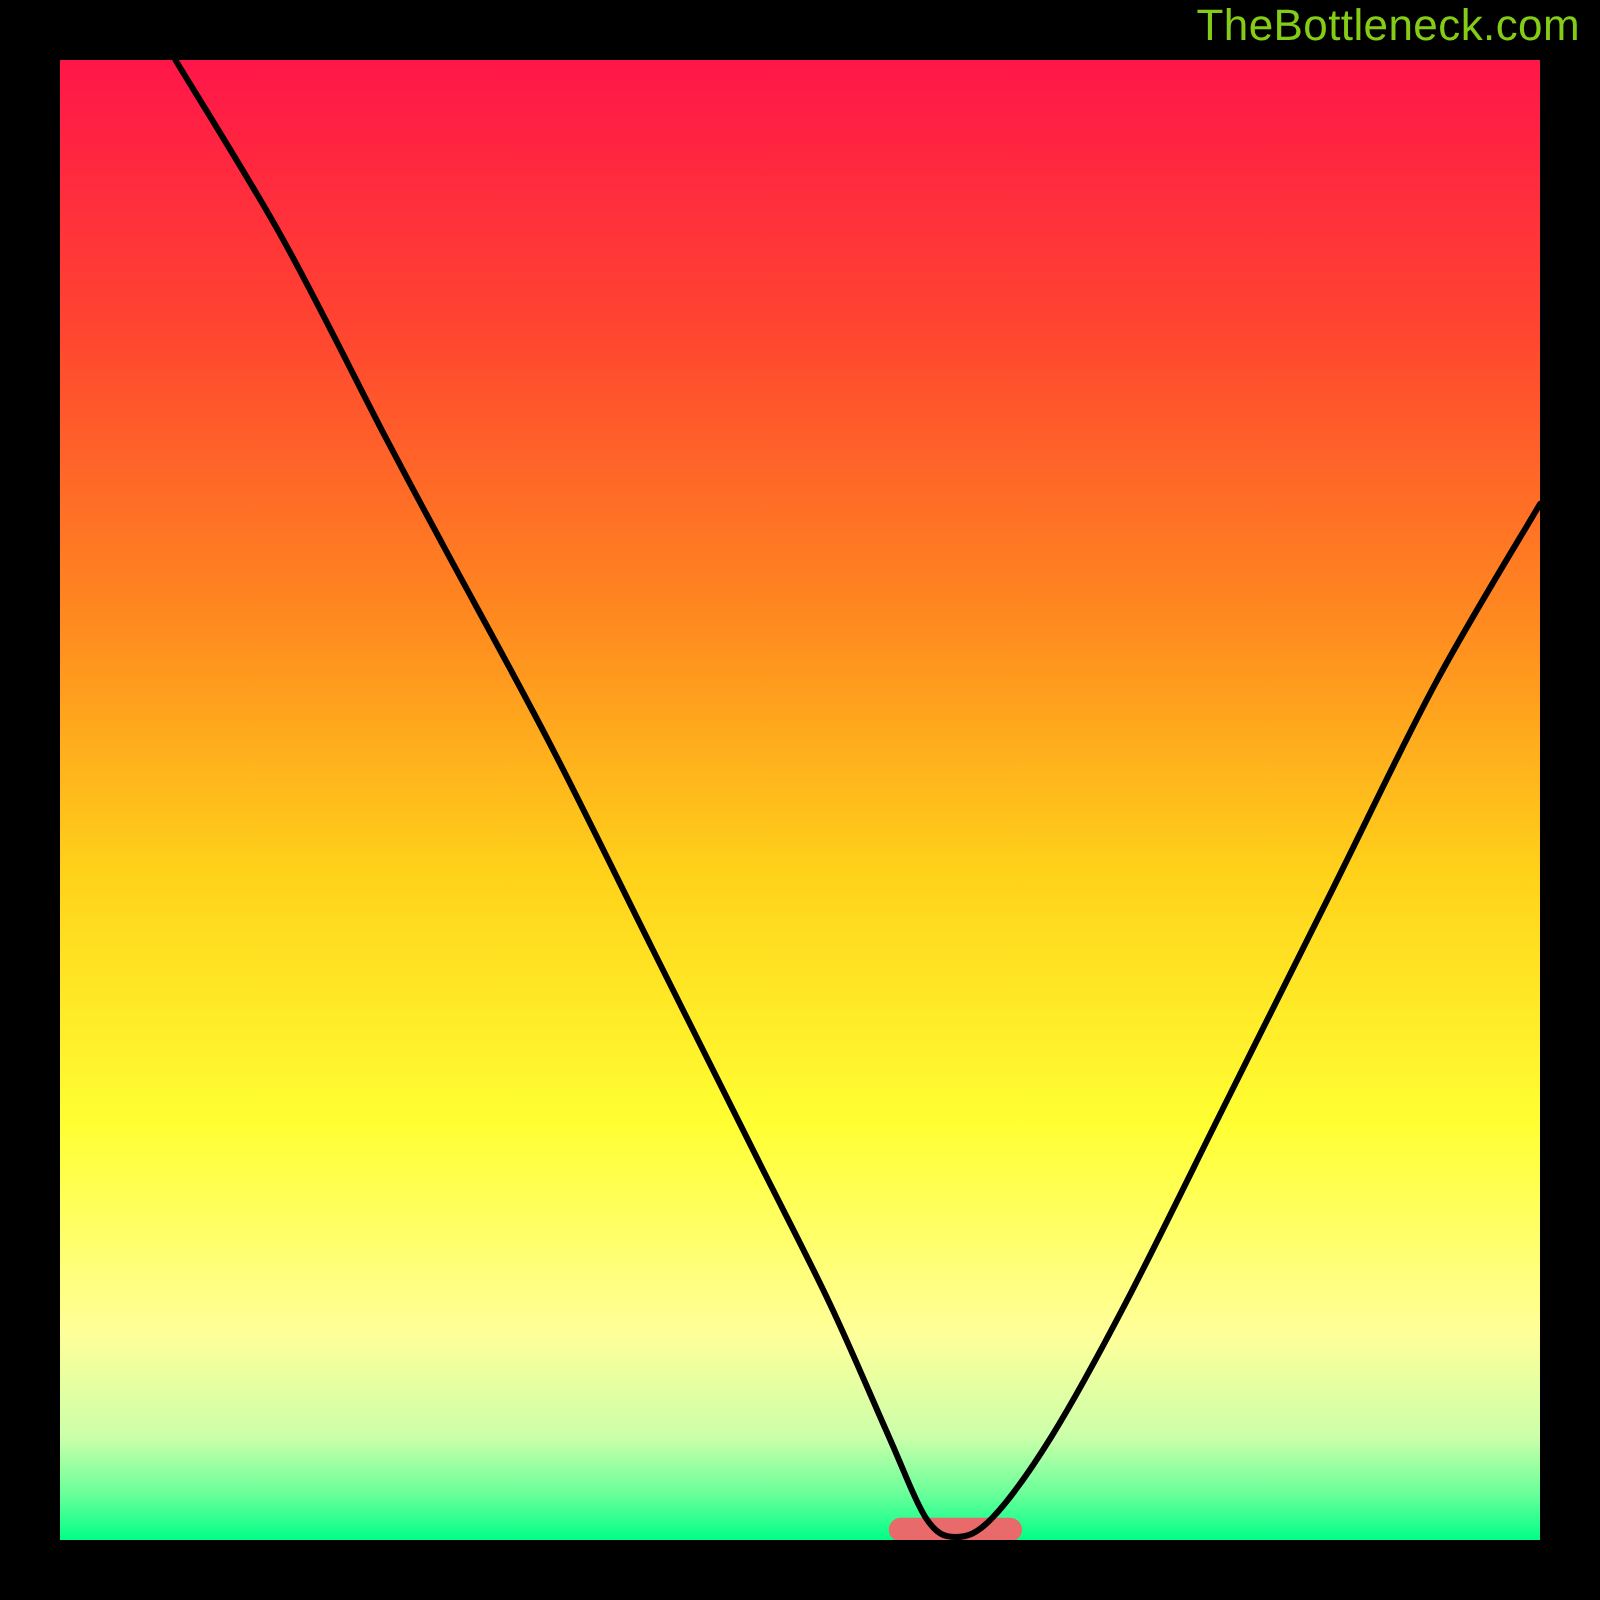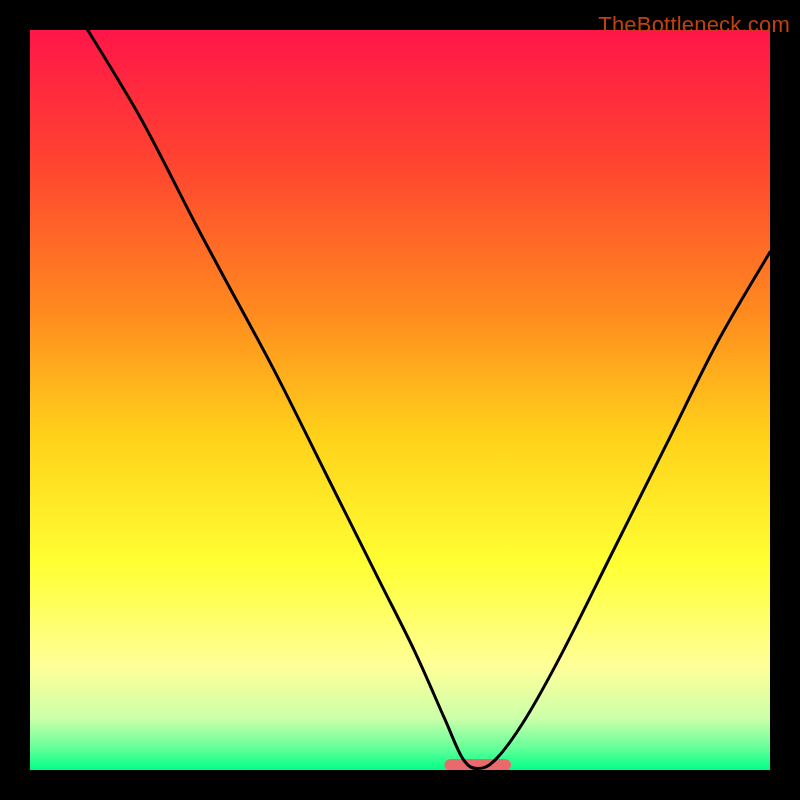--- a/index.html
+++ b/index.html
@@ -12,23 +12,23 @@
     font-family: Arial, Helvetica, sans-serif;
   }
   .stage {
     position: relative;
     width: 800px;
     height: 800px;
     background: #000;
   }
   .watermark {
     position: absolute;
-    top: 12px;
+    top: 0;
     right: 10px;
-    color: #c2410c;
+    color: #84cc16;
     font-size: 22px;
     font-weight: 500;
     letter-spacing: 0.2px;
     z-index: 5;
   }
   svg {
     position: absolute;
     left: 0;
     top: 0;
   }

